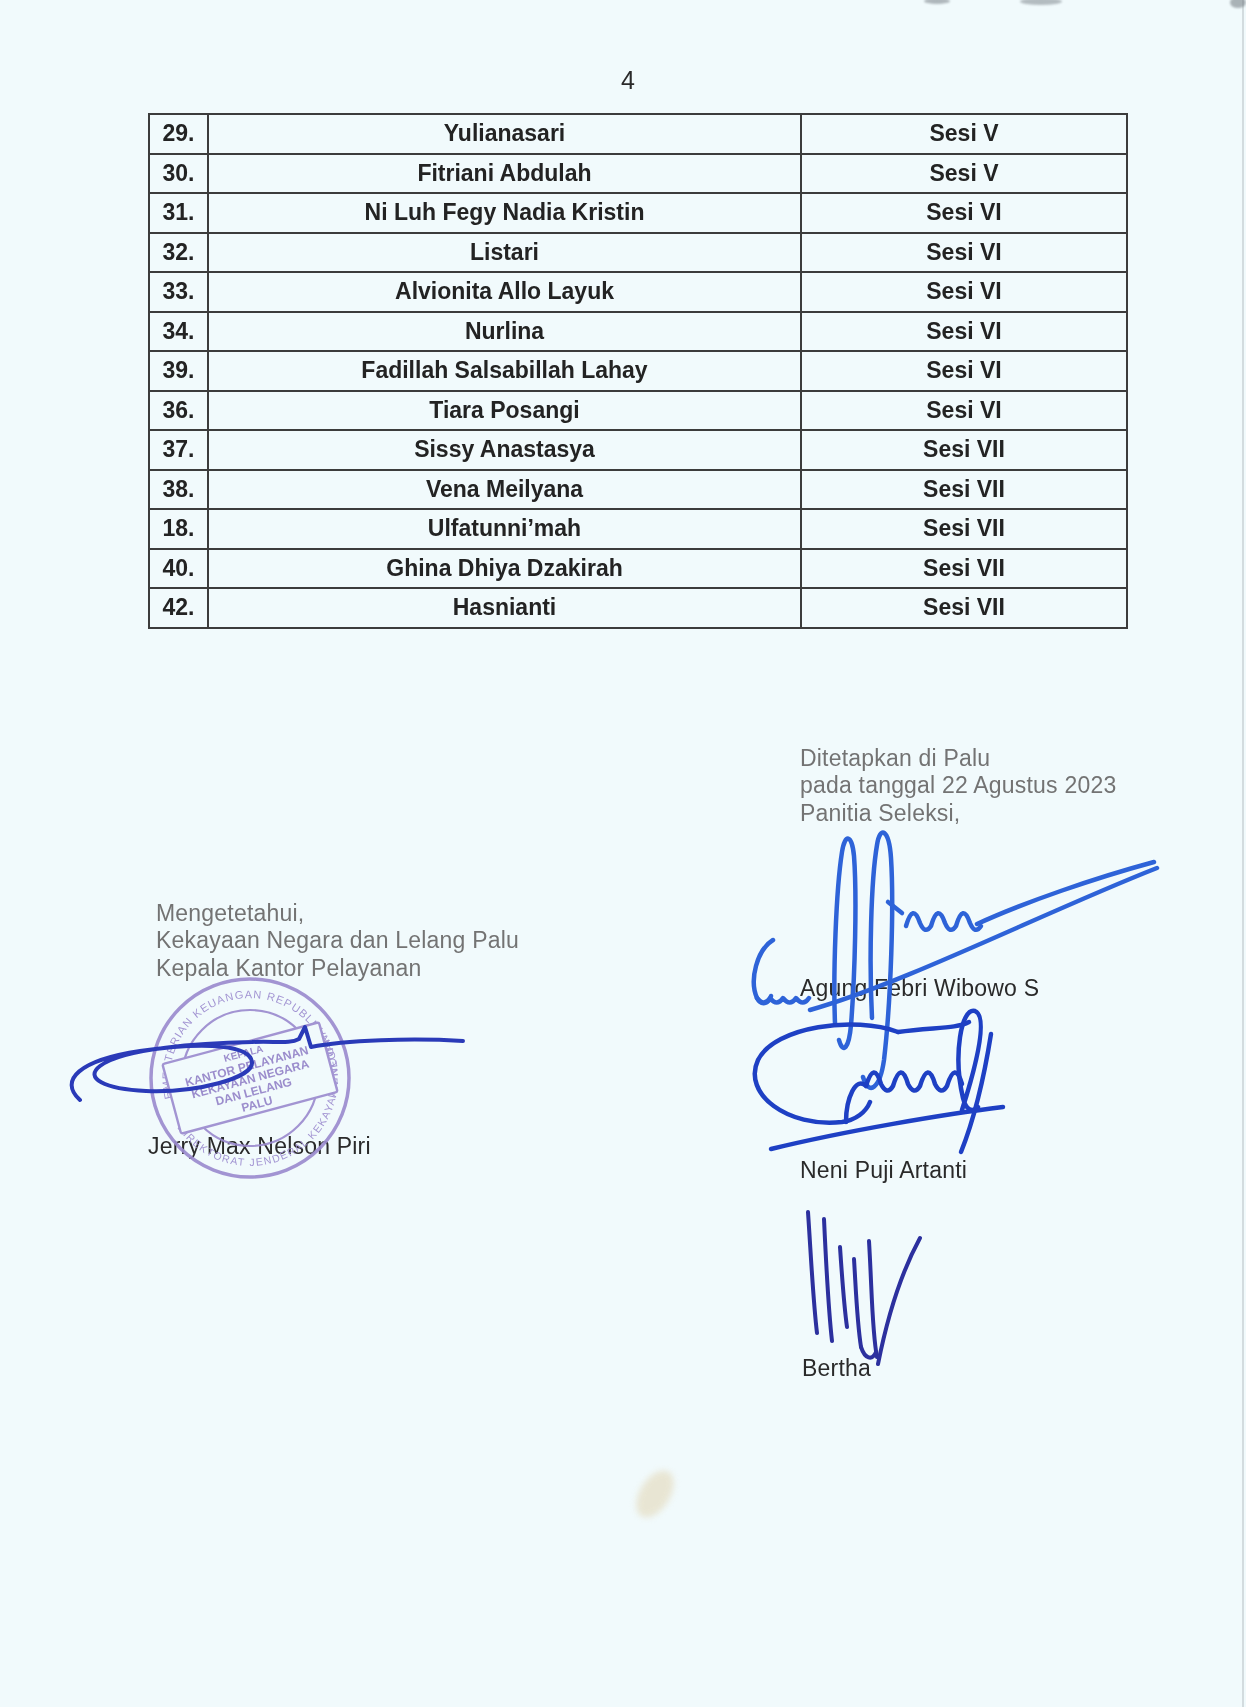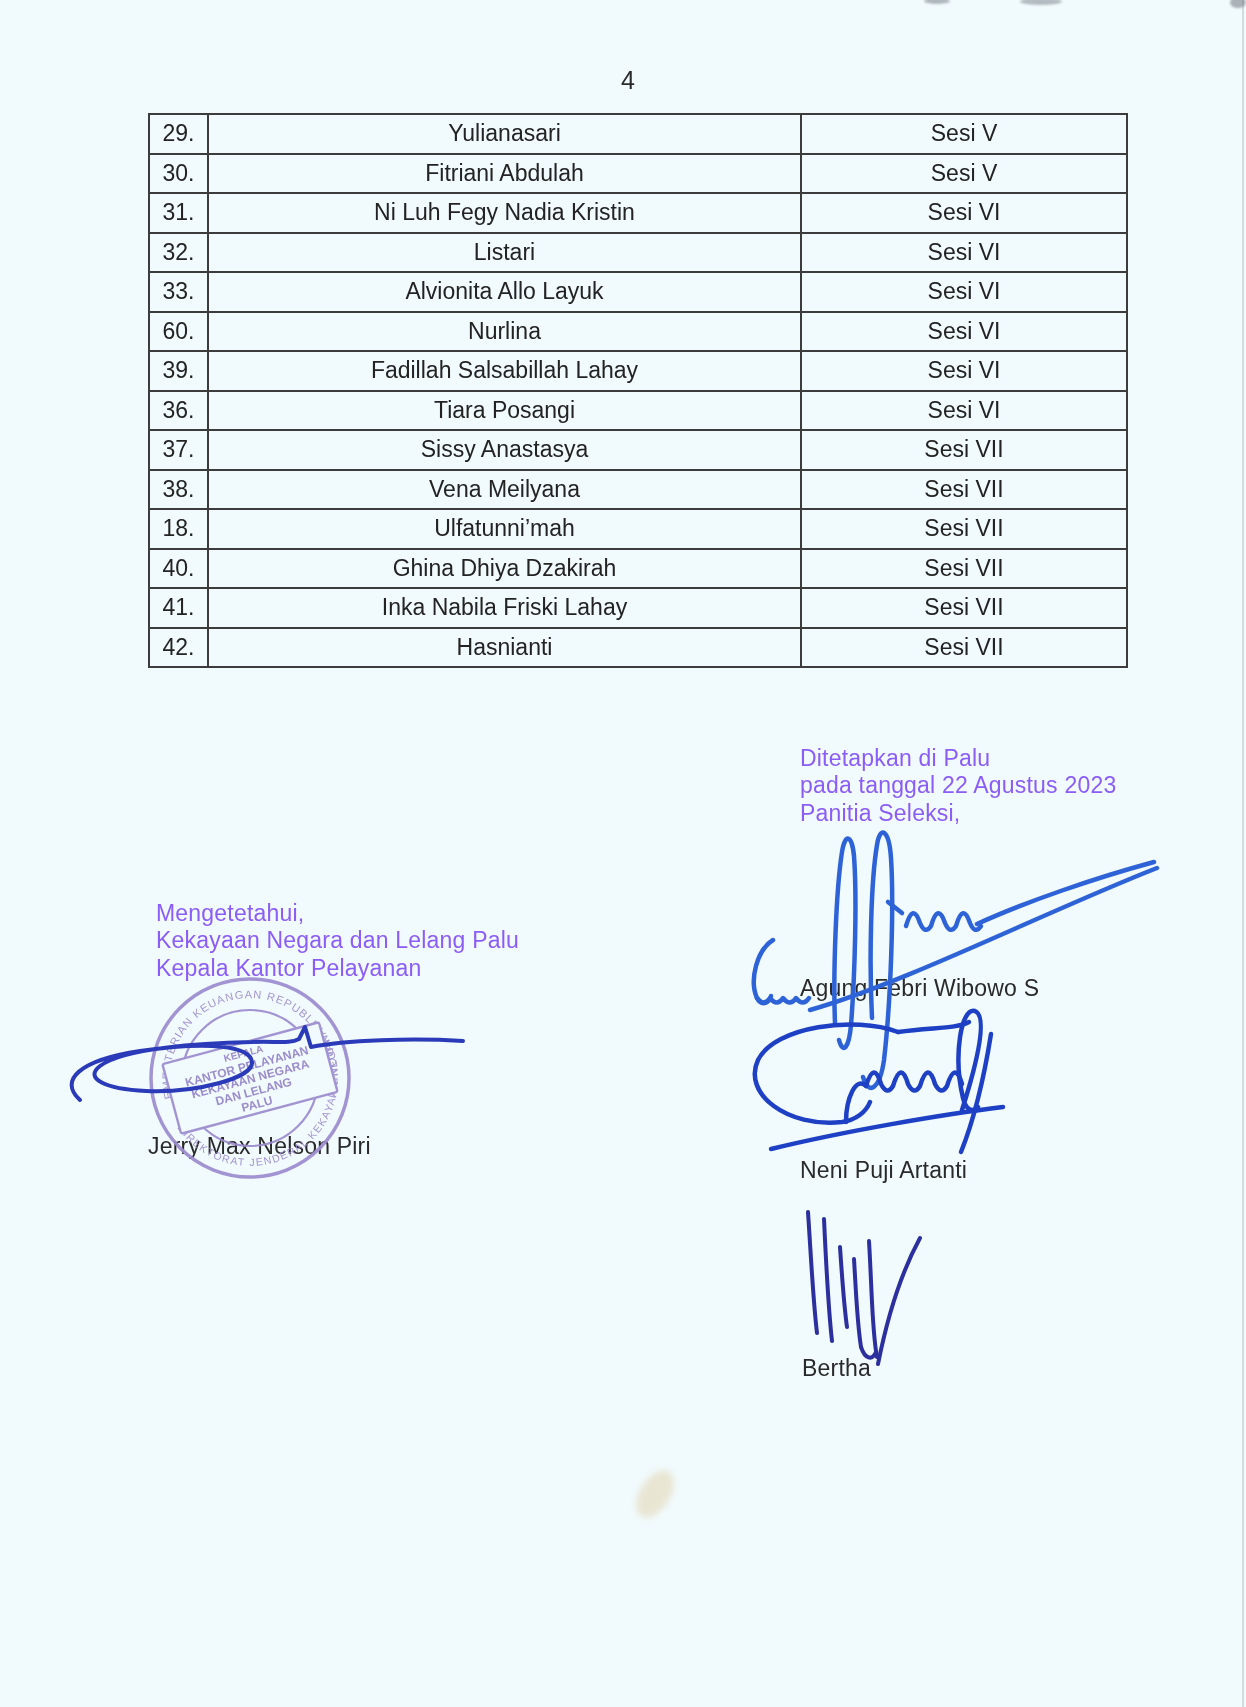--- a/index.html
+++ b/index.html
@@ -9,32 +9,32 @@
     font-family:"Liberation Sans", sans-serif;
     color:#262626;
   }
   .abs{position:absolute;}
   
   .pagenum{left:586px;top:66px;width:84px;text-align:center;font-size:25px;color:#2a2a2a;}
   
   table.roster{
     position:absolute;left:148px;top:113px;width:978px;
     border-collapse:collapse;table-layout:fixed;
-    font-size:23px;color:#232323;
+    font-size:23px;color:#232323;font-weight:bold;
   }
   table.roster td{
     border:2px solid #3c3c3c;
     height:37.5px;text-align:center;vertical-align:middle;
     padding:0 4px;white-space:nowrap;overflow:hidden;
   }
   td.c-no{border-right-width:1.5px;}
   td.c-name{}
   td.c-sesi{}
   
-  .blockline{font-size:23px;line-height:27.4px;color:#8b5cf6;letter-spacing:0.2px;}
+  .blockline{font-size:23px;line-height:27.4px;color:#737373;letter-spacing:0.2px;}
   .closing{left:800px;top:745px;}
   .approval{left:148px;top:900px;margin-left:8px;}
   .signer-name{font-size:23px;color:#2a2a2a;letter-spacing:0.2px;white-space:nowrap;}
   .name-agung{left:800px;top:975px;}
   .name-neni{left:800px;top:1157px;}
   .name-bertha{left:802px;top:1335px;margin-top:20px;}
   .name-jerry{left:148px;top:1133px;}
   
   .edge-line{left:1242px;top:0;width:2px;height:1707px;background:#b9c2c7;opacity:.55;}
   .smudge{background:#8b9399;border-radius:50%;filter:blur(1px);}
@@ -81,21 +81,21 @@
         <td class="c-no">32.</td>
         <td class="c-name">Listari</td>
         <td class="c-sesi">Sesi VI</td>
       </tr>
     <tr>
         <td class="c-no">33.</td>
         <td class="c-name">Alvionita Allo Layuk</td>
         <td class="c-sesi">Sesi VI</td>
       </tr>
     <tr>
-        <td class="c-no">60.</td>
+        <td class="c-no">34.</td>
         <td class="c-name">Nurlina</td>
         <td class="c-sesi">Sesi VI</td>
       </tr>
     <tr>
         <td class="c-no">39.</td>
         <td class="c-name">Fadillah Salsabillah Lahay</td>
         <td class="c-sesi">Sesi VI</td>
       </tr>
     <tr>
         <td class="c-no">36.</td>
@@ -113,25 +113,20 @@
         <td class="c-sesi">Sesi VII</td>
       </tr>
     <tr>
         <td class="c-no">18.</td>
         <td class="c-name">Ulfatunni’mah</td>
         <td class="c-sesi">Sesi VII</td>
       </tr>
     <tr>
         <td class="c-no">40.</td>
         <td class="c-name">Ghina Dhiya Dzakirah</td>
-        <td class="c-sesi">Sesi VII</td>
-      </tr>
-    <tr>
-        <td class="c-no">41.</td>
-        <td class="c-name">Inka Nabila Friski Lahay</td>
         <td class="c-sesi">Sesi VII</td>
       </tr>
     <tr>
         <td class="c-no">42.</td>
         <td class="c-name">Hasnianti</td>
         <td class="c-sesi">Sesi VII</td>
       </tr>
   </tbody>
 </table>
 

